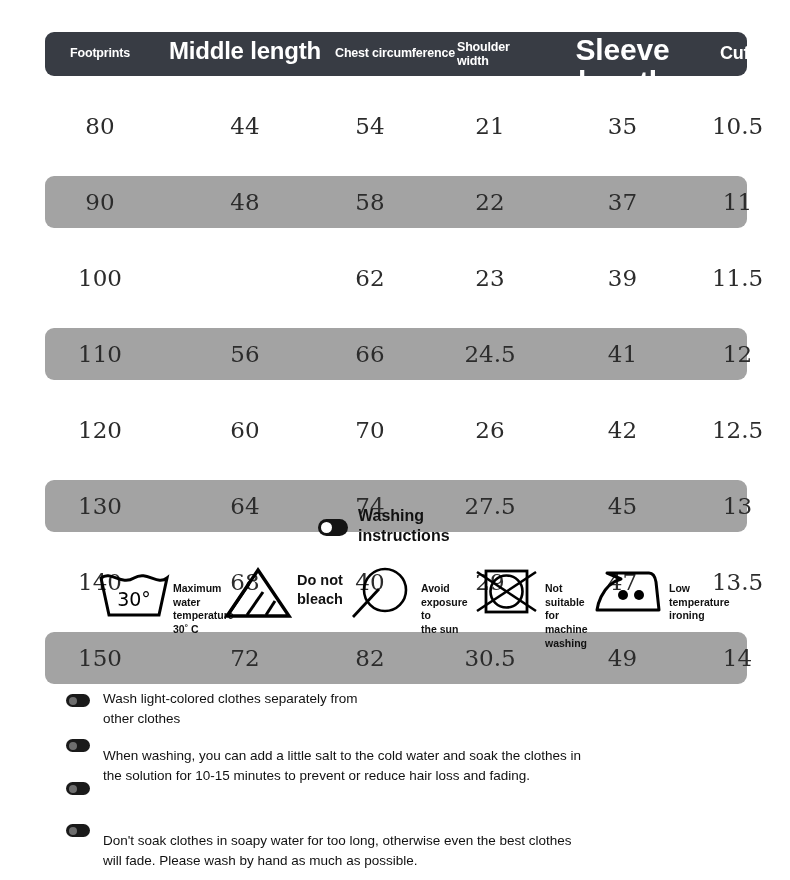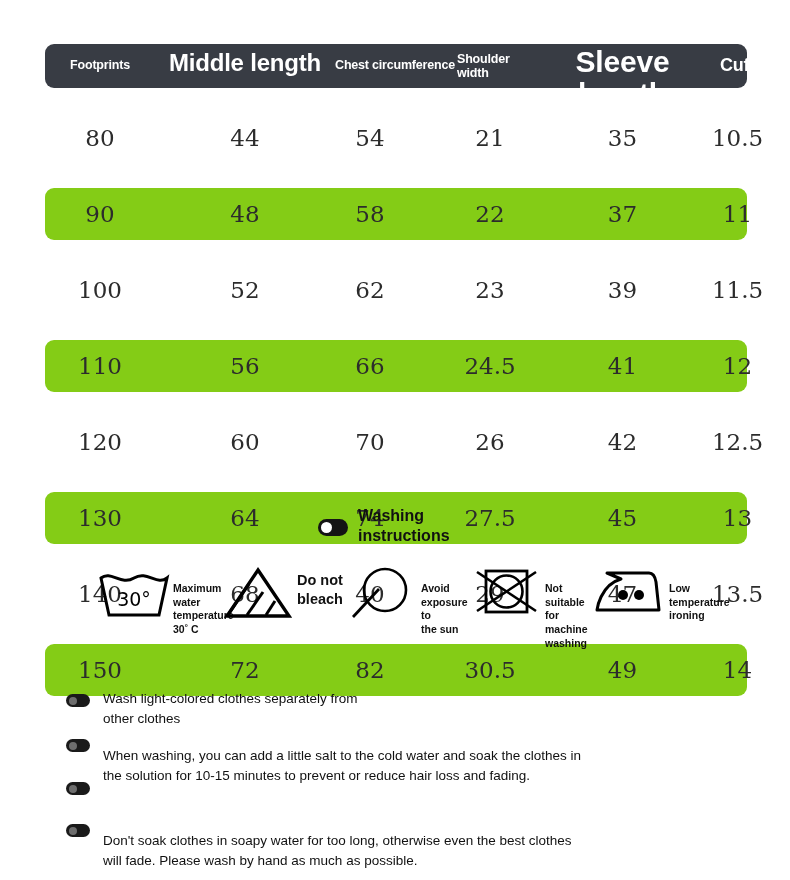--- a/index.html
+++ b/index.html
@@ -13,21 +13,21 @@
     font-family: "Liberation Sans", sans-serif;
     color: #222222;
     overflow: hidden;
     position: relative;
   }
 
   
   .size-table {
     position: absolute;
     left: 45px;
-    top: 44px;
+    top: 32px;
     width: 702px;
   }
 
   .table-header {
     position: relative;
     height: 44px;
     background: #383c44;
     border-radius: 9px;
     overflow: hidden;
   }
@@ -47,21 +47,21 @@
   .th.c3 { left: 390px; width: 120px; top: 9px;  font-size: 12.5px; text-align: left; padding-left: 22px; box-sizing: border-box; }
   .th.c4 { left: 495px; width: 165px; top: 2px;  font-size: 30px; }
   .th.c5 { left: 640px; width: 105px; top: 12px; font-size: 18px; }
 
   .row {
     position: relative;
     height: 52px;
     border-radius: 9px;
     margin-top: 24px;
   }
-  .row.alt { background: #84cc16; }
+  .row.alt { background: #a3a3a3; }
 
   .cell {
     position: absolute;
     top: 0;
     height: 52px;
     line-height: 52px;
     font-size: 23px;
     color: #2c2c2c;
     text-align: center;
     font-family: "DejaVu Serif", serif;
@@ -229,21 +229,20 @@
     <div class="cell k0">90</div>
     <div class="cell k1">48</div>
     <div class="cell k2">58</div>
     <div class="cell k3">22</div>
     <div class="cell k4">37</div>
     <div class="cell k5">11</div>
   </div>
 
   <div class="row">
     <div class="cell k0">100</div>
-    <div class="cell k1">52</div>
     <div class="cell k2">62</div>
     <div class="cell k3">23</div>
     <div class="cell k4">39</div>
     <div class="cell k5">11.5</div>
   </div>
 
   <div class="row alt">
     <div class="cell k0">110</div>
     <div class="cell k1">56</div>
     <div class="cell k2">66</div>

